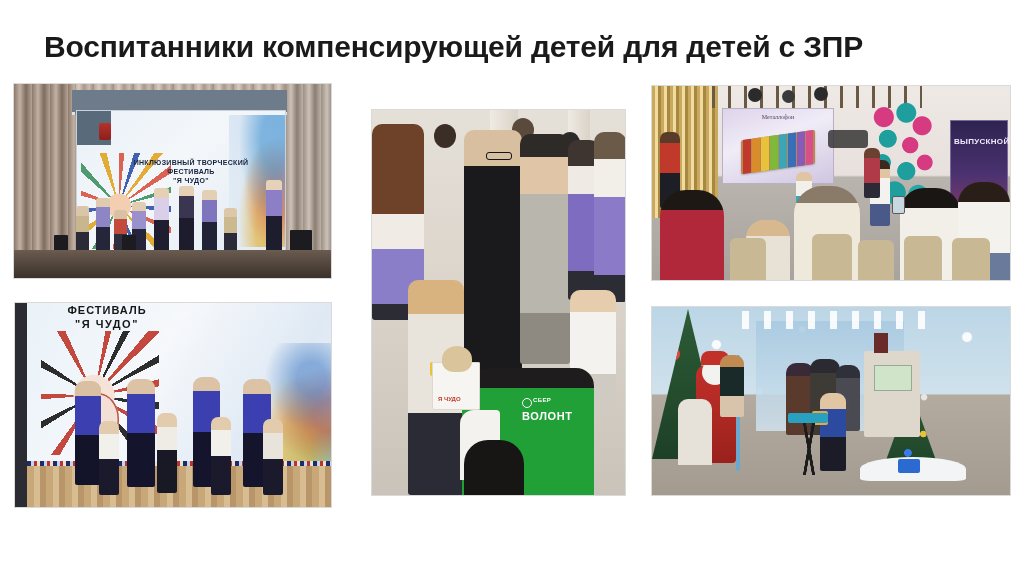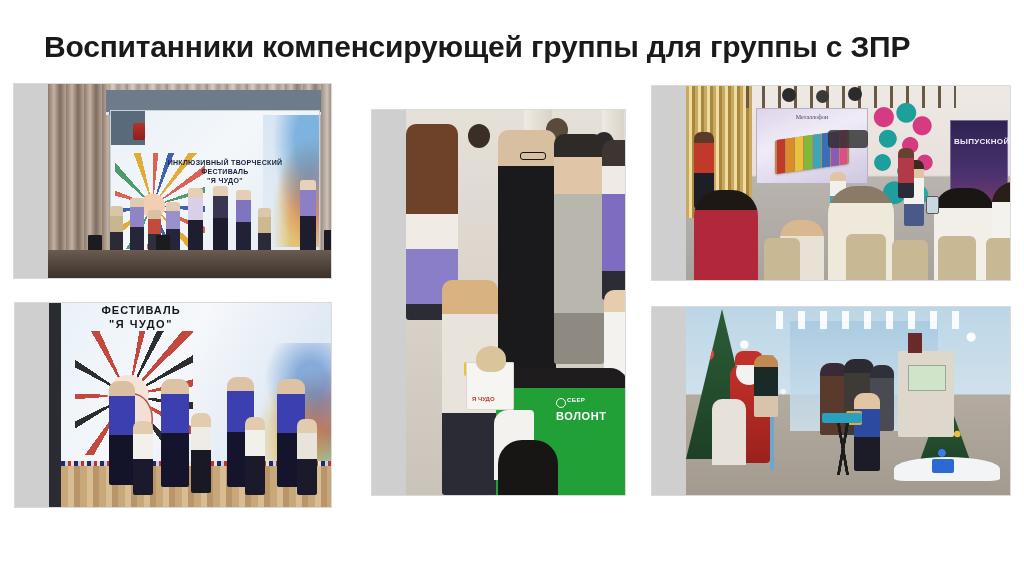--- a/index.html
+++ b/index.html
@@ -33,21 +33,20 @@
   
   .photo {
     position: absolute;
     overflow: hidden;
     background: #cfcfcf;
     box-shadow: 0 0 0 1px rgba(150,150,150,0.35);
   }
   .photo .scene {
     position: absolute;
     inset: 0;
-    margin-left: 34px;
   }
   .photo .lay {
     position: absolute;
   }
 
   
   #photo-stage { left: 14px; top: 84px; width: 317px; height: 194px; }
   .curtain {
     position: absolute; inset: 0;
     background:
@@ -314,21 +313,21 @@
   }
   .ny-snowpile {
     position: absolute;
     background: #f2f4f6;
     border-radius: 50% 50% 10% 10%;
   }
 </style>
 </head>
 <body>
 
-<div class="slide-title">Воспитанники компенсирующей группы для группы с ЗПР</div>
+<div class="slide-title">Воспитанники компенсирующей детей для детей с ЗПР</div>
 
 <div class="photo" id="photo-stage">
   <div class="scene">
     <div class="curtain"></div>
     <div class="lay curtain-left"></div>
     <div class="lay curtain-right"></div>
 
     <div class="lay valance"></div>
 
     <div class="lay proj-screen">

